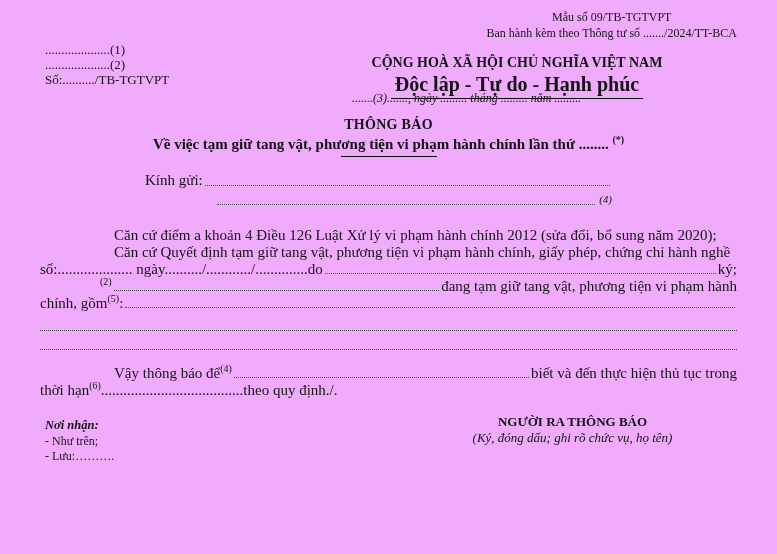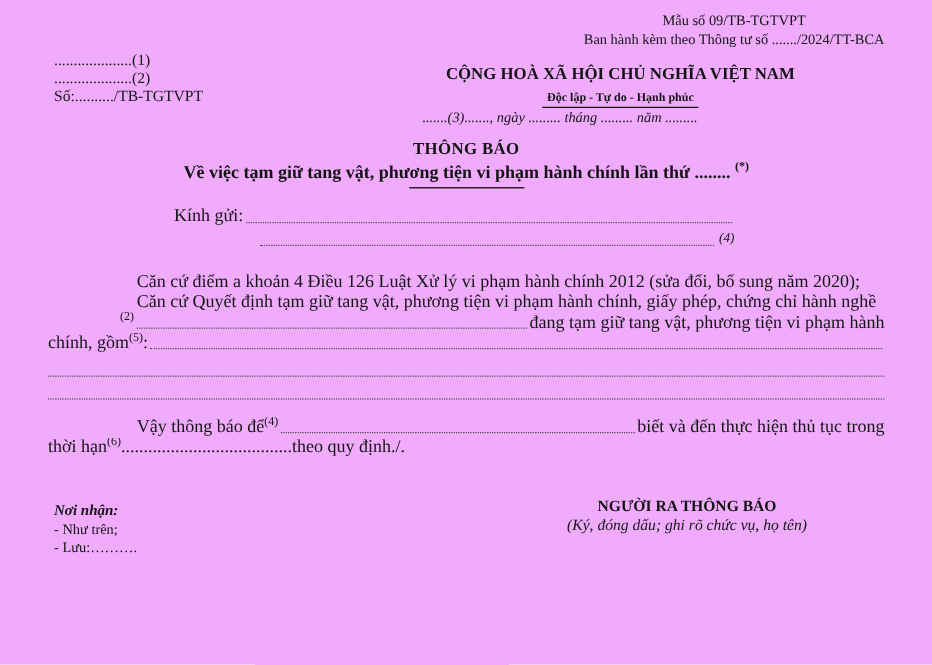--- a/index.html
+++ b/index.html
@@ -12,21 +12,21 @@
   .frow { display:flex; align-items:flex-end; line-height:17px; }
   .fill { flex:1 1 auto; min-width:10px; border-bottom:1px dotted #4a4a4a; margin:0 2px 4px 2px; }
   .nowrap { white-space:nowrap; overflow:hidden; }
 
   .template-note { position:absolute; top:10px; right:40px; text-align:center; font-size:12px; line-height:1.3; }
 
   .org-block { position:absolute; top:43px; left:45px; font-size:13px; line-height:1.15; }
 
   .national-block { position:absolute; top:43px; left:352px; width:330px; text-align:center; }
   .national-country { font-weight:bold; font-size:14px; line-height:1.2;margin-top:12px; }
-  .national-motto { display:inline-block; font-weight:bold; font-size:10px; line-height:1.25; border-bottom:1px solid #000; padding:0 4px 1px 4px; }
+  .national-motto { display:inline-block; font-weight:bold; font-size:20px; line-height:1.25; border-bottom:1px solid #000; padding:0 4px 1px 4px; }
   .date-line { position:absolute; top:91px; left:352px; width:330px; text-align:left; font-style:italic; font-size:12px; }
 
   .title-block { position:absolute; top:117px; left:0; width:100%; text-align:center; }
   .title-main { font-weight:bold; font-size:14px; line-height:1.2; letter-spacing:0.3px; }
   .title-sub { font-weight:bold; font-size:15px; line-height:1.25; margin-top:1px; }
   .sub-rule { width:96px; border-bottom:1.5px solid #000; margin:2px auto 0 auto; height:0; }
 
   .recipient-block { position:absolute; top:171px; left:145px; width:467px; }
   .recipient-block .frow { line-height:19px; }
   .recipient-marker { font-style:italic; font-size:11px; margin-left:2px; }
@@ -79,20 +79,25 @@
     </div>
     <div class="frow" style="margin-left:70px;">
       <span class="fill"></span>
       <span class="recipient-marker">(4)</span>
     </div>
   </div>
 
   <div class="body-block">
     <p class="ind nowrap">Căn cứ điểm a khoản 4 Điều 126 Luật Xử lý vi phạm hành chính 2012 (sửa đổi, bổ sung năm 2020);</p>
     <p class="ind nowrap">Căn cứ Quyết định tạm giữ tang vật, phương tiện vi phạm hành chính, giấy phép, chứng chỉ hành nghề</p>
+    <div class="frow">
+      <span>số:.................... ngày........../............/..............do</span>
+      <span class="fill"></span>
+      <span>ký;</span>
+    </div>
     <div class="frow ind-flex">
       <span><sup>(2)</sup></span>
       <span class="fill"></span>
       <span>đang tạm giữ tang vật, phương tiện vi phạm hành</span>
     </div>
     <div class="frow">
       <span><span>chính, gồm</span><sup>(5)</sup><span>:</span></span>
       <span class="fill"></span>
     </div>
     <div class="dotline"></div>

